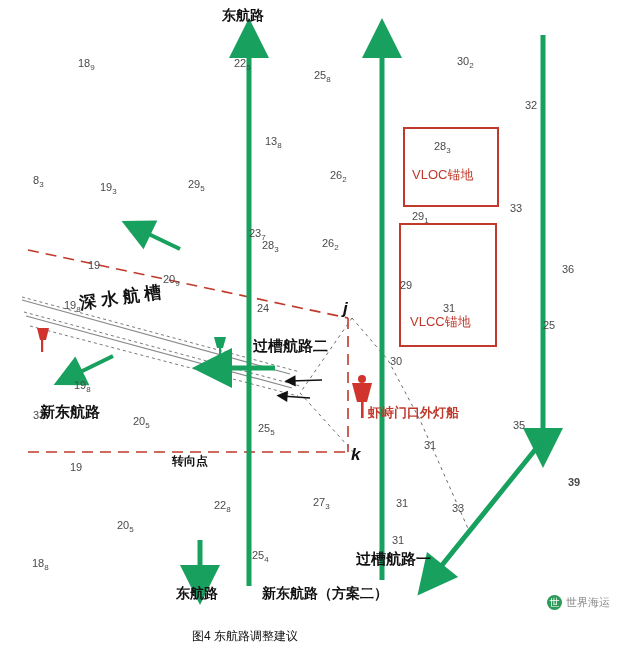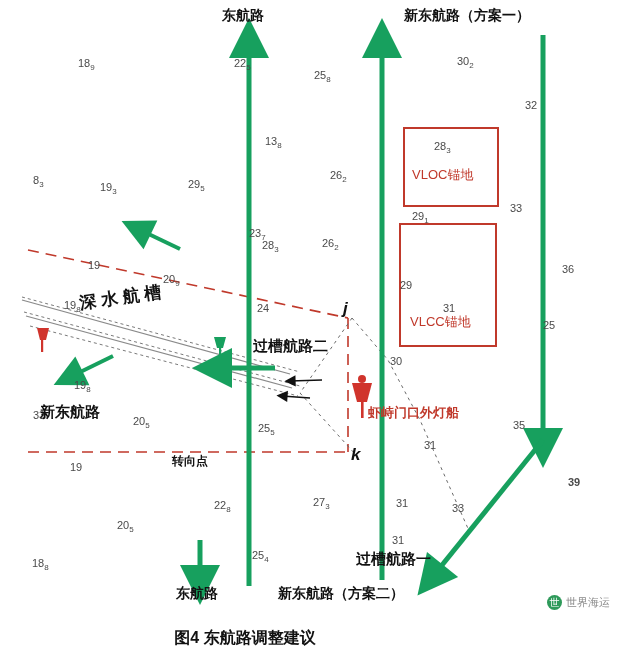--- a/index.html
+++ b/index.html
@@ -73,22 +73,22 @@
     font-size: 17px;
     font-weight: bold;
     font-style: italic;
   }
   .caption {
     position: absolute;
     left: 0;
     top: 628px;
     width: 490px;
     text-align: center;
-    font-size: 16px;
-    font-weight: bold;
+    font-size: 12px;
+    font-weight: normal;
     color: #111111;
   }
   .wm {
     position: absolute;
     right: 8px;
     bottom: 52px;
     display: flex;
     align-items: center;
     gap: 4px;
     color: #8a8a8a;
@@ -244,23 +244,22 @@
     <div class="lbl depth" style="left:313px; top:497px;"><span>27</span><span class="sub">3</span></div>
     <div class="lbl depth" style="left:396px; top:498px;"><span>31</span><span class="sub"></span></div>
     <div class="lbl depth" style="left:452px; top:503px;"><span>33</span><span class="sub"></span></div>
     <div class="lbl depth" style="left:568px; top:477px;font-weight:bold;"><span>39</span><span class="sub"></span></div>
     <div class="lbl depth" style="left:117px; top:520px;"><span>20</span><span class="sub">5</span></div>
     <div class="lbl depth" style="left:252px; top:550px;"><span>25</span><span class="sub">4</span></div>
     <div class="lbl depth" style="left:392px; top:535px;"><span>31</span><span class="sub"></span></div>
     <div class="lbl depth" style="left:32px;  top:558px;"><span>18</span><span class="sub">8</span></div>
 
     <div class="lbl bigname" style="left:222px; top:8px;">东航路</div>
-    <div class="lbl bigname" style="left:404px; top:8px;">新东航路（方案一）</div>
     <div class="lbl bigname" style="left:176px; top:586px;">东航路</div>
-    <div class="lbl bigname" style="left:262px; top:586px;margin-left:16px;">新东航路（方案二）</div>
+    <div class="lbl bigname" style="left:262px; top:586px;">新东航路（方案二）</div>
 
     <div class="lbl routename" style="left:253px; top:338px;">过槽航路二</div>
     <div class="lbl routename" style="left:356px; top:551px;">过槽航路一</div>
     <div class="lbl blacklbl" style="left:172px; top:455px; font-size:12px;">转向点</div>
 
     <div class="channel-text" style="left:78px; top:292px;">深 水 航 槽</div>
     <div class="lbl blacklbl" style="left:40px; top:404px; font-size:15px;">新东航路</div>
 
     <div class="lbl anchname" style="left:412px; top:168px;">VLOC锚地</div>
     <div class="lbl anchname" style="left:410px; top:315px;">VLCC锚地</div>

